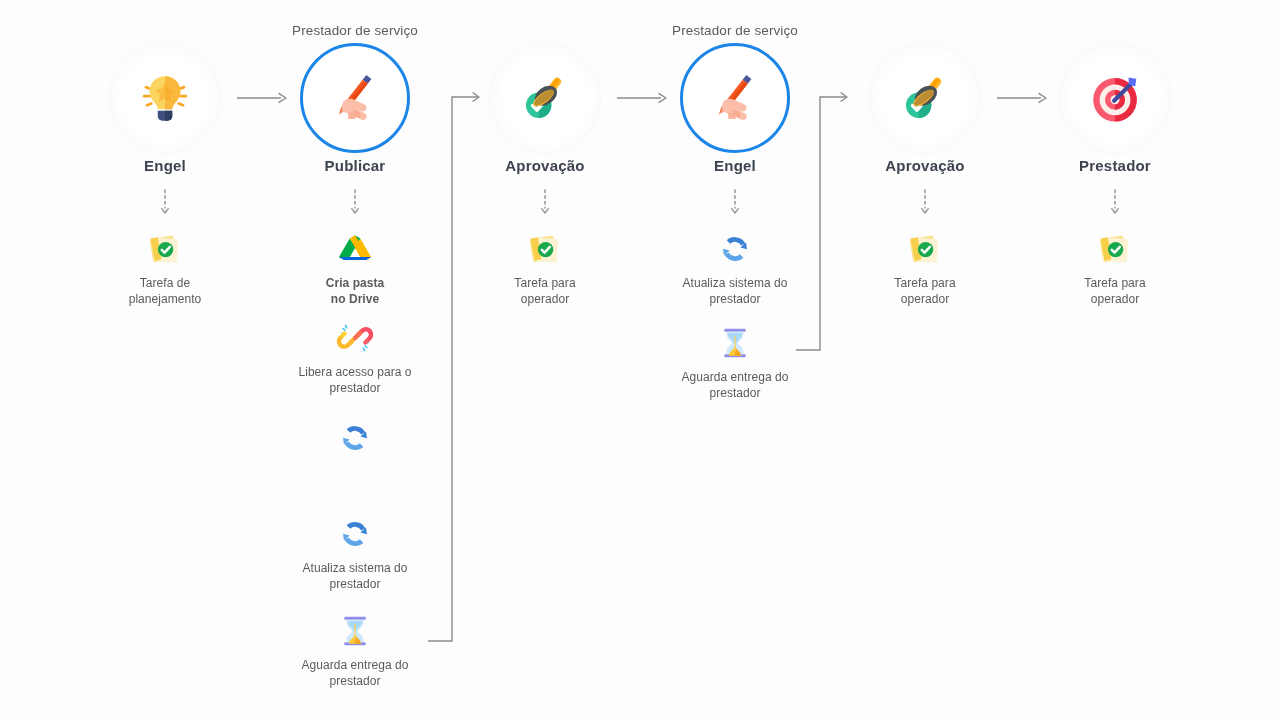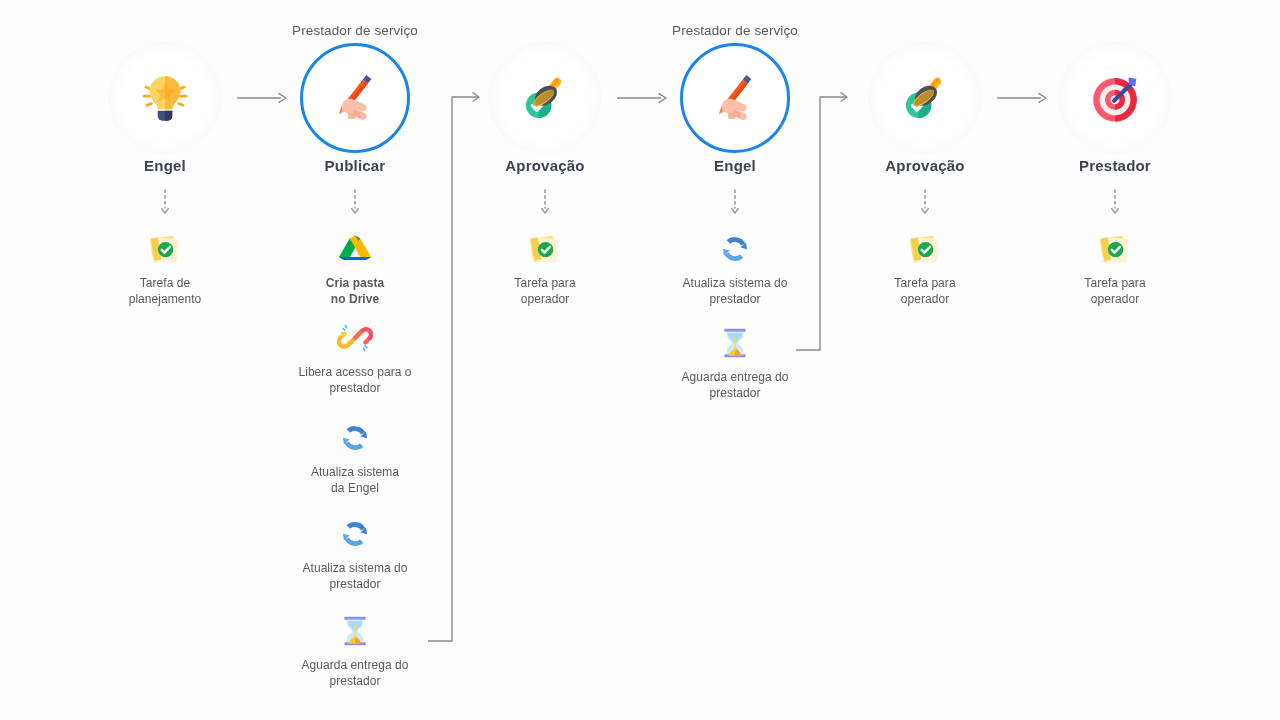--- a/index.html
+++ b/index.html
@@ -165,21 +165,20 @@
       </div>
       <div class="sub-item" style="top: 418px;">
         <div class="sub-icon">
     <svg width="38" height="38" viewBox="0 0 64 64">
       <path d="M32 12a20 20 0 0 1 17.5 10.3l-7 4a12 12 0 0 0-18.6-3.2L18 17.4A19.9 19.9 0 0 1 32 12z" fill="#3b82d6"></path>
       <path d="M50.6 21l1.6 11.5-11.2-3z" fill="#3b82d6"></path>
       <path d="M32 52a20 20 0 0 1-17.5-10.3l7-4a12 12 0 0 0 18.6 3.2L46 46.6A19.9 19.9 0 0 1 32 52z" fill="#5ea4e8"></path>
       <path d="M13.4 43L11.8 31.5l11.2 3z" fill="#5ea4e8"></path>
     </svg>
         </div>
-        <div class="sub-label">Atualiza sistema<br>da Engel</div>
       </div>
       <div class="sub-item" style="top: 514px;">
         <div class="sub-icon">
     <svg width="38" height="38" viewBox="0 0 64 64">
       <path d="M32 12a20 20 0 0 1 17.5 10.3l-7 4a12 12 0 0 0-18.6-3.2L18 17.4A19.9 19.9 0 0 1 32 12z" fill="#3b82d6"></path>
       <path d="M50.6 21l1.6 11.5-11.2-3z" fill="#3b82d6"></path>
       <path d="M32 52a20 20 0 0 1-17.5-10.3l7-4a12 12 0 0 0 18.6 3.2L46 46.6A19.9 19.9 0 0 1 32 52z" fill="#5ea4e8"></path>
       <path d="M13.4 43L11.8 31.5l11.2 3z" fill="#5ea4e8"></path>
     </svg>
         </div>

